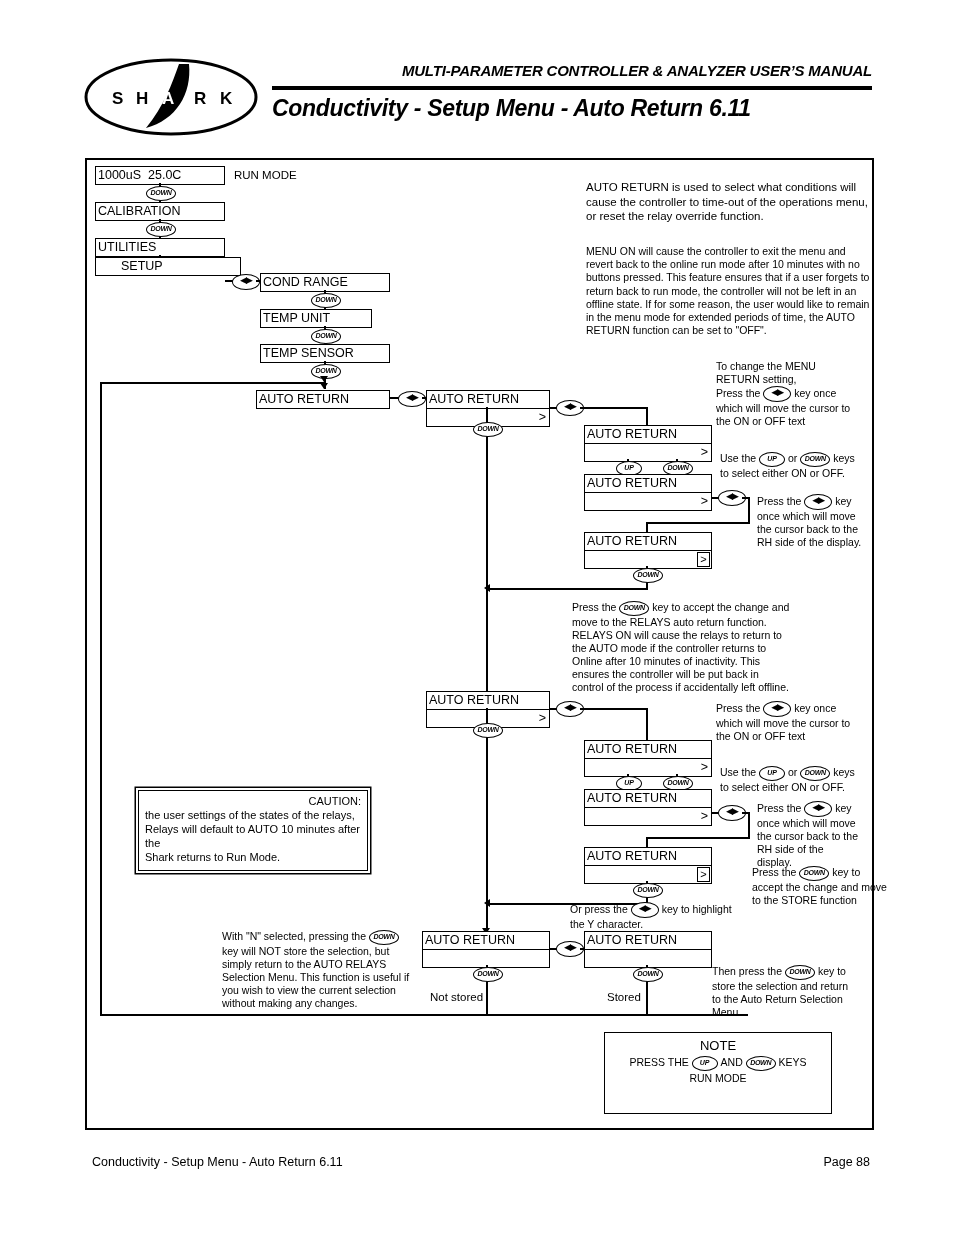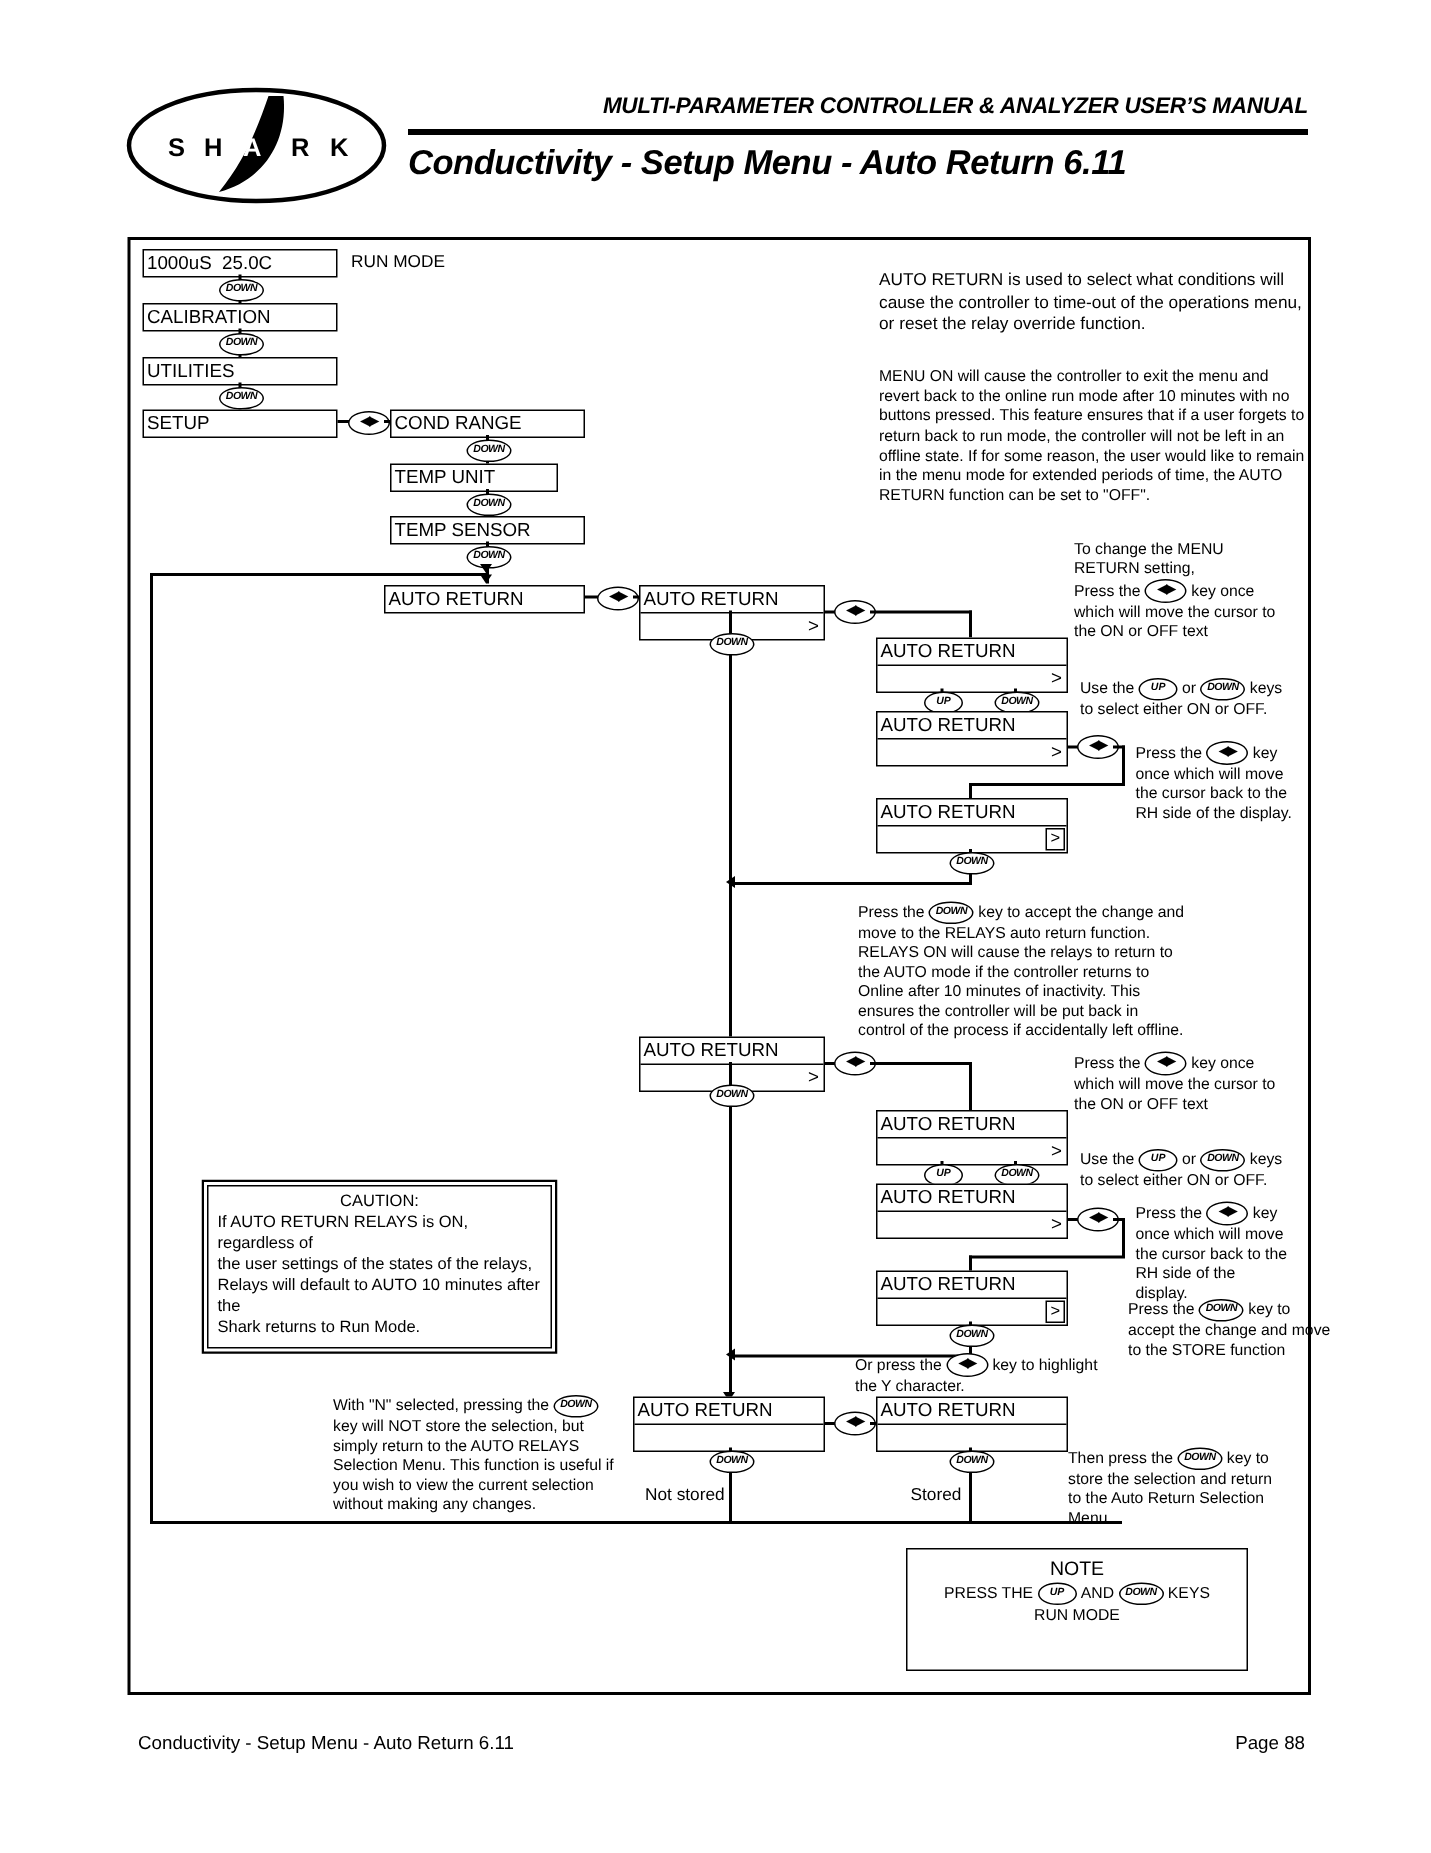--- a/index.html
+++ b/index.html
@@ -53,21 +53,21 @@
   .arrow-l{position:absolute;width:0;height:0;border-top:4px solid transparent;
       border-bottom:4px solid transparent;border-right:6px solid #000;}
 
   
   .txt{position:absolute;font-size:10.5px;line-height:13px;}
   .txt12{position:absolute;font-size:11.5px;line-height:14.5px;}
 
   
   #caution{left:138px;top:790px;width:230px;border:1.5px solid #000;
       box-shadow:0 0 0 2px #fff, 0 0 0 3.5px #000;box-sizing:border-box;padding:4px 6px 6px 6px;}
-  #caution .ttl{text-align:center;font-size:11px;margin-bottom:1px;}
+  #caution .ttl{text-align:right;font-size:11px;margin-bottom:1px;}
   #caution p{margin:0;font-size:11px;line-height:14px;}
   #note{left:604px;top:1032px;width:228px;height:82px;border:1.5px solid #000;
       box-sizing:border-box;padding:5px 6px;text-align:center;}
   #note .ttl{font-size:13px;margin-bottom:2px;}
   #note p{margin:0;font-size:10.5px;line-height:14.5px;}
   .inl{display:inline-block;}
 </style>
 </head>
 <body>
 
@@ -101,21 +101,21 @@
 </div>
 <div class="ln v" style="left:159px;top:219px;height:20px;"></div>
 <span class="key down keyabs" style="left:146px;top:222px;">DOWN</span>
 
 <div class="abs disp one" style="left:95px;top:238px;width:130px;">
   <div class="row">UTILITIES</div>
 </div>
 <div class="ln v" style="left:159px;top:255px;height:20px;"></div>
 <span class="key down keyabs" style="left:146px;top:258px;">DOWN</span>
 
-<div class="abs disp one" style="left:95px;top:273px;width:130px;">
+<div class="abs disp one" style="left:95px;top:257px;width:146px;padding-left:23px;">
   <div class="row">SETUP</div>
 </div>
 <div class="ln h" style="left:225px;top:280px;width:10px;"></div>
 <span class="key lr keyabs" style="left:232px;top:274px;">◀▶</span>
 <div class="ln h" style="left:256px;top:280px;width:8px;"></div>
 
 <div class="abs disp one" style="left:260px;top:273px;width:130px;">
   <div class="row">COND RANGE</div>
 </div>
 <div class="ln v" style="left:324px;top:290px;height:20px;"></div>
@@ -353,21 +353,20 @@
   <div><span class="inl">With "N" selected, pressing the</span> <span class="key down">DOWN</span></div>
   <div>key will NOT store the selection, but</div>
   <div>simply return to the AUTO RELAYS</div>
   <div>Selection Menu. This function is useful if</div>
   <div>you wish to view the current selection</div>
   <div>without making any changes.</div>
 </div>
 
 <div class="abs" id="caution">
   <div class="ttl">CAUTION:</div>
-  <p>If AUTO RETURN RELAYS is ON, regardless of</p>
   <p>the user settings of the states of the relays,</p>
   <p>Relays will default to AUTO 10 minutes after the</p>
   <p>Shark returns to Run Mode.</p>
 </div>
 
 <div class="abs" id="note">
   <div class="ttl">NOTE</div>
   <p><span class="inl">PRESS THE</span> <span class="key up">UP</span> <span class="inl">AND</span> <span class="key down">DOWN</span> <span class="inl">KEYS</span></p>
   <p>RUN MODE</p>
 </div>

